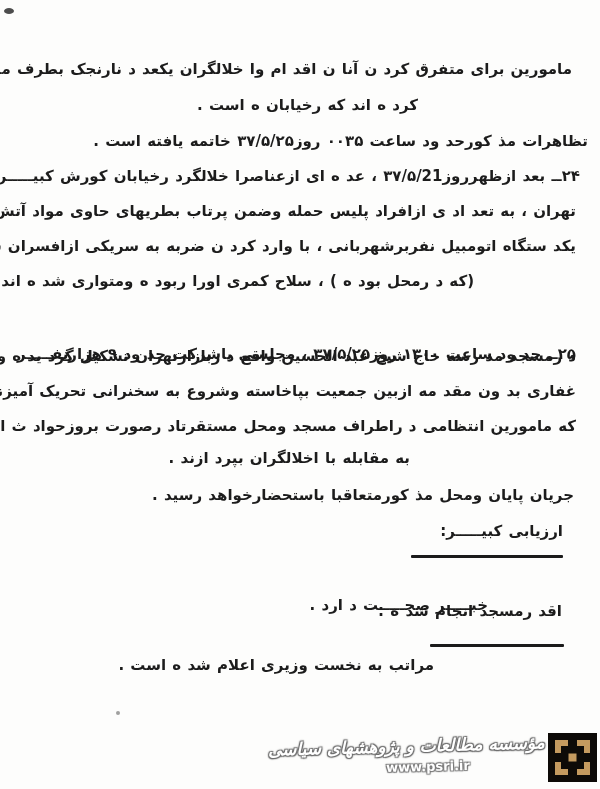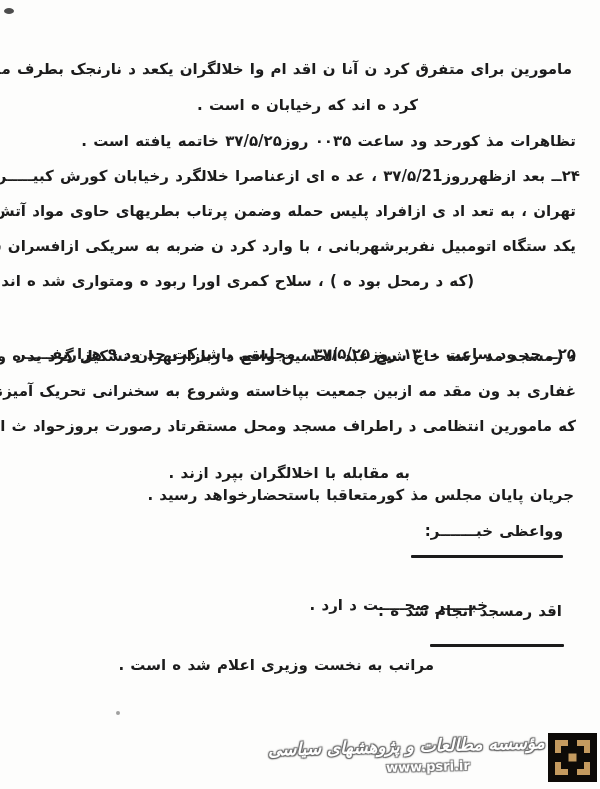--- a/index.html
+++ b/index.html
@@ -18,30 +18,30 @@
     white-space:nowrap;
     font-size:15px;
     font-weight:bold;
     color:#1c1c1c;
     word-spacing:1px;
     letter-spacing:0px;
   }
   
   .ln1 {top:60px;  right:28px;}
   .ln2 {top:96px;  right:182px;}
-  .ln3 {top:132px; right:24px;}
+  .ln3 {top:132px; right:12px;}
   .ln4 {top:167px; right:20px;}
   .ln5 {top:202px; right:24px;}
   .ln6 {top:237px; right:24px;}
   .ln7 {top:272px; right:126px;}
   .ln8 {top:312px; right:24px;margin-top:33px;}
   .ln9 {top:347px; right:24px;}
   .ln10{top:382px; right:24px;}
   .ln11{top:417px; right:24px;}
-  .ln12{top:464px; right:190px;}
+  .ln12{top:449px; right:190px;}
   .ln13{top:486px; right:26px;}
   .ln14{top:522px; right:37px;}
   .ln15{top:596px; right:112px;text-align:right;}
   .ln16{top:602px; right:38px;}
   .ln17{top:656px; right:166px;text-align:center;}
   .rule{
     position:absolute;
     height:3px;
     background:#1b1b1b;
     border-radius:1px;
@@ -82,23 +82,23 @@
   <div class="ln ln3">تظاهرات مذ کورحد ود ساعت ۰۰۳۵ روز۳۷/۵/۲۵ خاتمه یافته است .</div>
   <div class="ln ln4">۲۴ــ بعد ازظهرروز۳۷/۵/21 ، عد ه ای ازعناصرا خلالگرد رخیابان کورش کبیـــــر</div>
   <div class="ln ln5">تهران ، به تعد اد ی ازافراد پلیس حمله وضمن پرتاب بطریهای حاوی مواد آتش زا بـــــه</div>
   <div class="ln ln6">یکد ستگاه اتومبیل نفربرشهربانی ، با وارد کرد ن ضربه به سریکی ازافسران شهربانـــــی</div>
   <div class="ln ln7">(که د رمحل بود ه ) ، سلاح کمری اورا ربود ه ومتواری شد ه اند .</div>
   <div class="ln ln8">۲۵ــ حد ود ساعت ۱۳۰۰ روز۳۷/۵/۲۵ ، مجلسی باشرکت حد ود ۹ هزارنفـــــر</div>
   <div class="ln ln9">د رمسجد مد رسه حاج شیخ عبد الحسین واقع د ربازارتهران تشکیل گرد ید ه وواعظی بنام</div>
   <div class="ln ln10">غفاری بد ون مقد مه ازبین جمعیت بپاخاسته وشروع به سخنرانی تحریک آمیزنمود ه است</div>
   <div class="ln ln11">که مامورین انتظامی د راطراف مسجد ومحل مستقرتاد رصورت بروزحواد ث اخلالگرانـــه</div>
   <div class="ln ln12">به مقابله با اخلالگران بپرد ازند .</div>
-  <div class="ln ln13">جریان پایان مجلس مذ کورمتعاقبا باستحضارخواهد رسید .</div>
+  <div class="ln ln13">جریان پایان ومحل مذ کورمتعاقبا باستحضارخواهد رسید .</div>
 
-  <div class="ln ln14">وواعظی خبـــــــر:</div>
+  <div class="ln ln14">ارزیابی کبیـــــر:</div>
   <div class="rule rule1"></div>
 
   <div class="ln ln15">خبـــــر صحـــــت د ارد .</div>
 
   <div class="ln ln16">اقد رمسجد انجام شد ه :</div>
   <div class="rule rule2"></div>
 
   <div class="ln ln17">مراتب به نخست وزیری اعلام شد ه است .</div>
 
   <div class="watermark">

